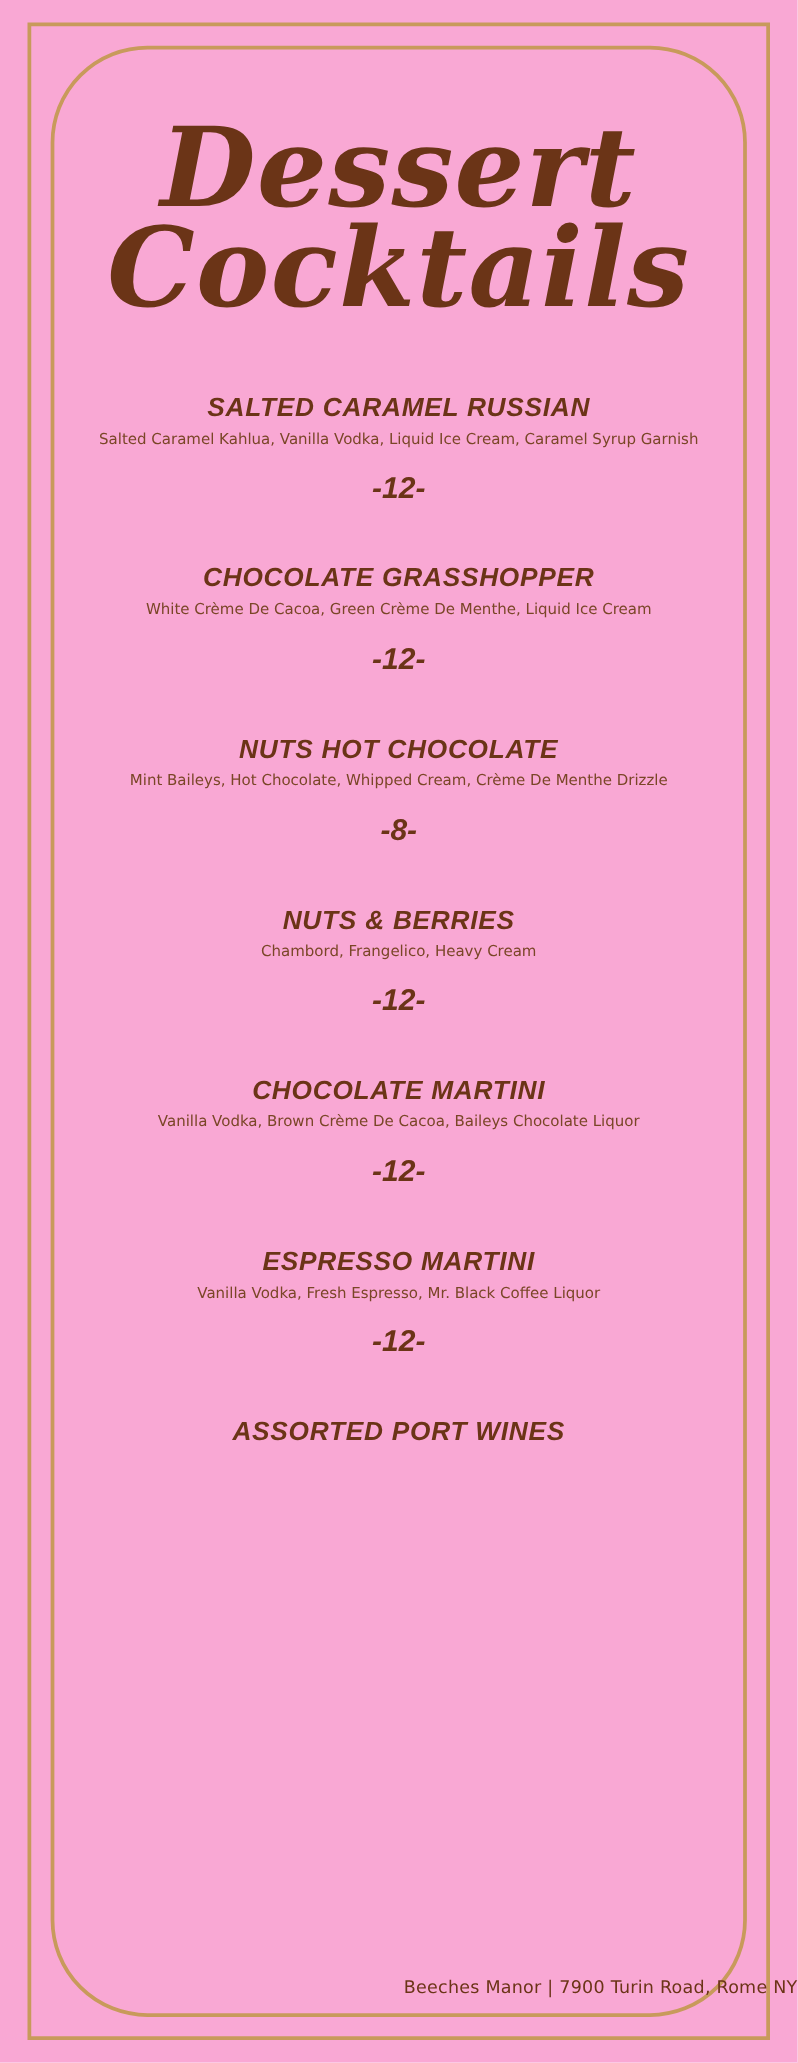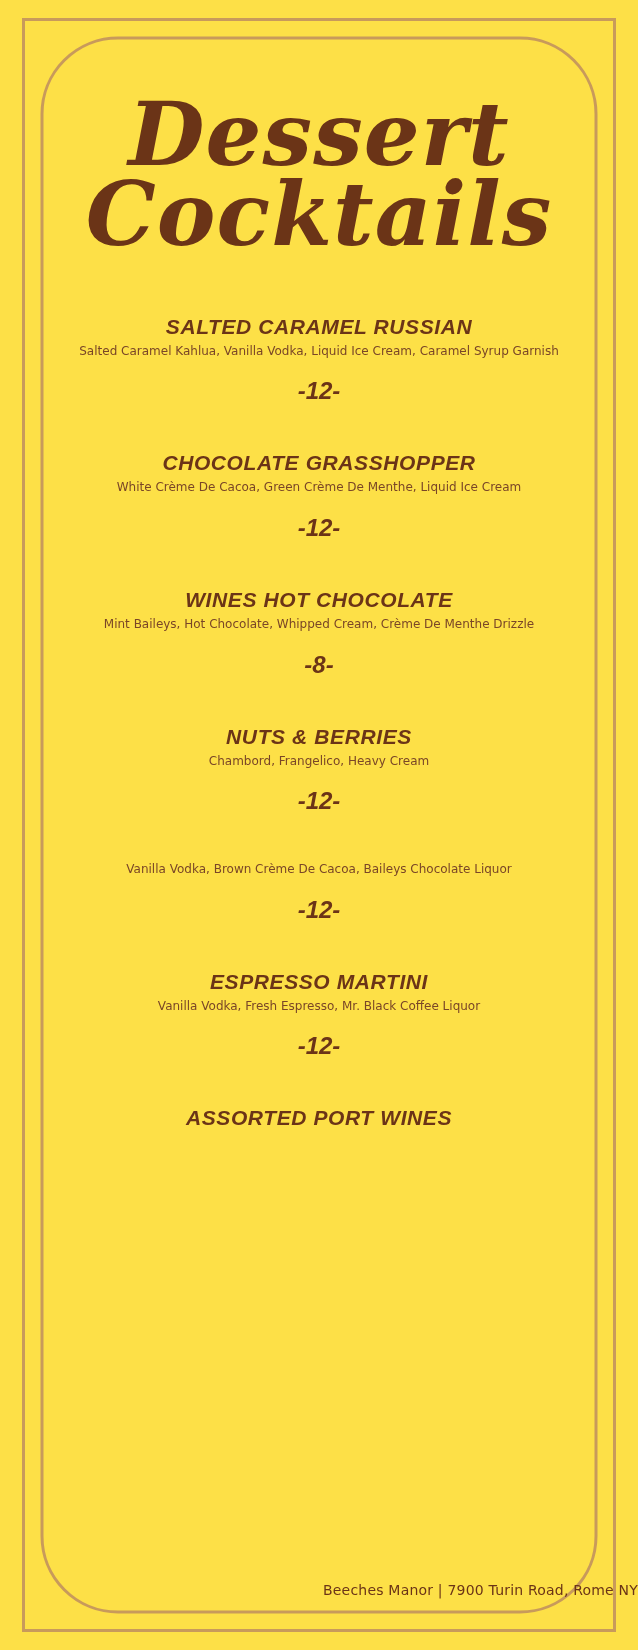--- a/index.html
+++ b/index.html
@@ -12,21 +12,21 @@
     height: 1650px;
     font-family: "Liberation Sans", sans-serif;
     color: #5a2d18;
     overflow: hidden;
   }
 
   .menu-card {
     position: relative;
     width: 638px;
     height: 1650px;
-    background: #fde047;
+    background: #f9a8d4;
     box-sizing: border-box;
   }
 
   
   .frame-outer {
     position: absolute;
     left: 22px;
     top: 18px;
     right: 22px;
     bottom: 18px;
@@ -160,32 +160,33 @@
         <div class="item-price">-12-</div>
       </div>
 
       <div class="item">
         <div class="item-name">CHOCOLATE GRASSHOPPER</div>
         <div class="item-desc">White Crème De Cacoa, Green Crème De Menthe, Liquid Ice Cream</div>
         <div class="item-price">-12-</div>
       </div>
 
       <div class="item">
-        <div class="item-name">WINES HOT CHOCOLATE</div>
+        <div class="item-name">NUTS HOT CHOCOLATE</div>
         <div class="item-desc">Mint Baileys, Hot Chocolate, Whipped Cream, Crème De Menthe Drizzle</div>
         <div class="item-price">-8-</div>
       </div>
 
       <div class="item">
         <div class="item-name">NUTS &amp; BERRIES</div>
         <div class="item-desc">Chambord, Frangelico, Heavy Cream</div>
         <div class="item-price">-12-</div>
       </div>
 
       <div class="item">
+        <div class="item-name">CHOCOLATE MARTINI</div>
         <div class="item-desc">Vanilla Vodka, Brown Crème De Cacoa, Baileys Chocolate Liquor</div>
         <div class="item-price">-12-</div>
       </div>
 
       <div class="item">
         <div class="item-name">ESPRESSO MARTINI</div>
         <div class="item-desc">Vanilla Vodka, Fresh Espresso, Mr. Black Coffee Liquor</div>
         <div class="item-price">-12-</div>
       </div>
 

